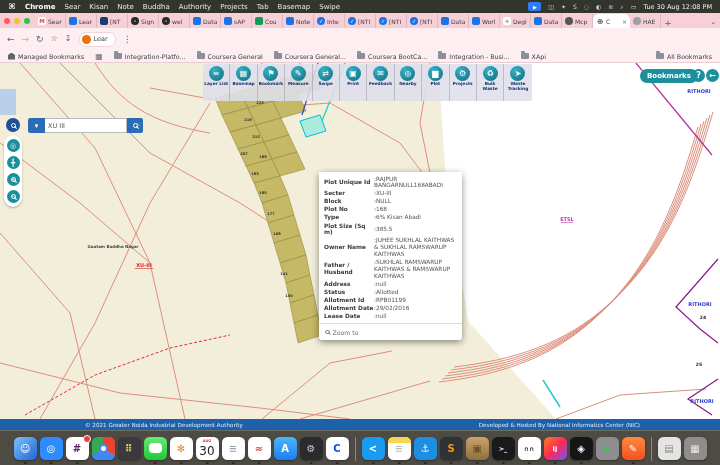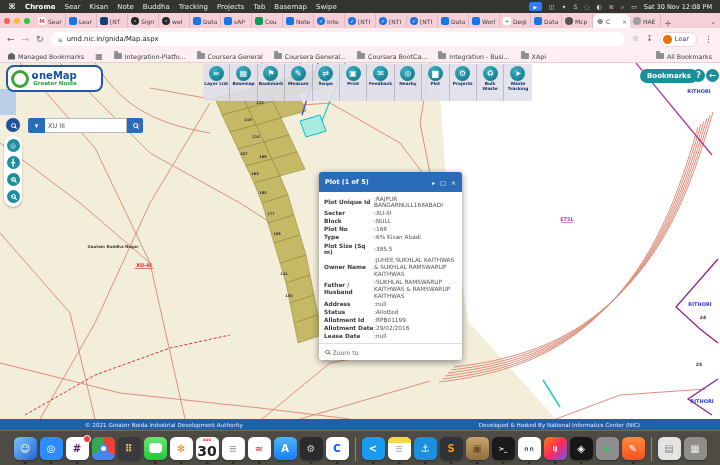--- a/index.html
+++ b/index.html
@@ -127,51 +127,51 @@
   .dicon.badge::before{content:"";position:absolute;top:-2px;right:-2px;width:6px;height:6px;border-radius:50%;
          background:#ef3b36;border:1px solid #fff;z-index:2;}
   .ddiv{width:1px;height:24px;background:rgba(255,255,255,.35);margin:0 3px;flex:none;}
   .icon-chrome{overflow:hidden;}
   .icon-chrome i{position:absolute;inset:7px;background:#fff;border-radius:50%;border:2.5px solid #4285f4;box-sizing:border-box;}
   .icon-messages i{position:absolute;left:5px;top:6px;width:13px;height:10px;background:#fff;border-radius:4px;}
   .icon-notes i{position:absolute;top:0;left:0;right:0;height:6px;background:#f7d54c;border-radius:5.5px 5.5px 0 0;}
   .icon-notes{flex-direction:column;}
   .dicon .cal{display:flex;flex-direction:column;align-items:center;line-height:1;}
   .dicon .cal-m{font-size:3.6px;color:#e23;font-weight:bold;margin-bottom:1px;}
-  .dicon .cal-d{font-size:14px;color:#222;font-weight:bold;}
+  .dicon .cal-d{font-size:12px;color:#222;font-weight:normal;}
   .dicon .g2{font-size:6.5px;}
 </style>
 </head>
 <body>
 
 <div class="menubar">
   <div class="mb-left" id="mb-items">
     <span class="mb-apple">⌘</span>
   <span class="mi first">Chrome</span>
       <span class="mi">Sear</span>
       <span class="mi">Kisan</span>
       <span class="mi">Note</span>
       <span class="mi">Buddha</span>
-      <span class="mi">Tracking</span>
+      <span class="mi">Authority</span>
       <span class="mi">Projects</span>
       <span class="mi">Tab</span>
       <span class="mi">Basemap</span>
       <span class="mi">Swipe</span>
     </div>
   <div class="mb-right" id="mb-status">
       <span class="chip">▶</span>
       <span>◫</span>
       <span>✦</span>
       <span>S</span>
       <span>◌</span>
       <span>◐</span>
       <span>≋</span>
       <span>⌕</span>
       <span>▭</span>
-      <span class="mb-clock">Sat 30 Nov 12:08 PM</span>
+      <span class="mb-clock">Tue 30 Aug 12:08 PM</span>
     </div>
 </div>
 
 <div class="tabstrip">
   <div class="lights">
     <span class="light l-red"></span>
     <span class="light l-yel"></span>
     <span class="light l-grn"></span>
   </div>
   <div style="display:flex;align-items:flex-end;" id="tabs">
@@ -258,24 +258,20 @@
       </div>
     </div>
   <span class="newtab">+</span>
   <span class="tab-chevron">⌄</span>
 </div>
 
 <div class="addr">
   <span class="nav-ic">←</span>
   <span class="nav-ic dis">→</span>
   <span class="nav-ic">↻</span>
-  <div class="urlbar">
-    <span class="tune">≡</span>
-    <span>umd.nic.in/gnida/Map.aspx</span>
-  </div>
   <div class="addr-right">
     <span class="nav-ic" style="font-size:8px">☆</span>
     <span class="nav-ic" style="font-size:8px">↧</span>
     <div class="profile-chip">
       <span class="avatar"></span>
       <span>Lear</span>
     </div>
     <span class="nav-ic">⋮</span>
   </div>
 </div>
@@ -400,30 +396,20 @@
         <text x="263" y="95" font-size="3.6" fill="#333" text-anchor="middle" font-weight="bold">199</text>
         <text x="255" y="112" font-size="3.6" fill="#333" text-anchor="middle" font-weight="bold">193</text>
         <text x="263" y="131" font-size="3.6" fill="#333" text-anchor="middle" font-weight="bold">185</text>
         <text x="271" y="152" font-size="3.6" fill="#333" text-anchor="middle" font-weight="bold">177</text>
         <text x="277" y="172" font-size="3.6" fill="#333" text-anchor="middle" font-weight="bold">169</text>
         <text x="284" y="212" font-size="3.6" fill="#333" text-anchor="middle" font-weight="bold">141</text>
         <text x="289" y="234" font-size="3.6" fill="#333" text-anchor="middle" font-weight="bold">130</text>
       </g>
   </svg>
 
-  <div class="logo">
-    <span class="logo-circle"></span>
-    <span class="logo-text">
-      <span class="logo-title">
-          <span class="pin"></span>
-          <span>neMap</span>
-        </span>
-      <span class="logo-sub">Greater Noida</span>
-    </span>
-  </div>
 
   <div class="gn-toolbar" id="gn-toolbar">
       <div class="tbtn">
         <span class="tb-ico">≡</span>
         <span class="tb-label">Layer List</span>
       </div>
       <div class="tbtn">
         <span class="tb-ico">▦</span>
         <span class="tb-label">Basemap</span>
       </div>
@@ -494,28 +480,20 @@
   <div class="searchbox">
     <span class="sb-dd">▾</span>
     <input class="sb-input" value="XU III" style="">
     <span class="sb-x">×</span>
     <span class="sb-go">
         <span class="mag"></span>
       </span>
   </div>
 
   <div class="popup">
-    <div class="p-head">
-      <span>Plot (1 of 5)</span>
-      <span class="p-icons" id="p-icons">
-          <span>▸</span>
-          <span>□</span>
-          <span>×</span>
-        </span>
-    </div>
     <div class="p-body" id="p-body">
         <div class="p-row">
           <span class="p-lab">Plot Unique Id</span>
           <span class="p-val">:RAJPUR BANGARNULL168ABADI</span>
         </div>
         <div class="p-row">
           <span class="p-lab">Secter</span>
           <span class="p-val">:XU-III</span>
         </div>
         <div class="p-row">

